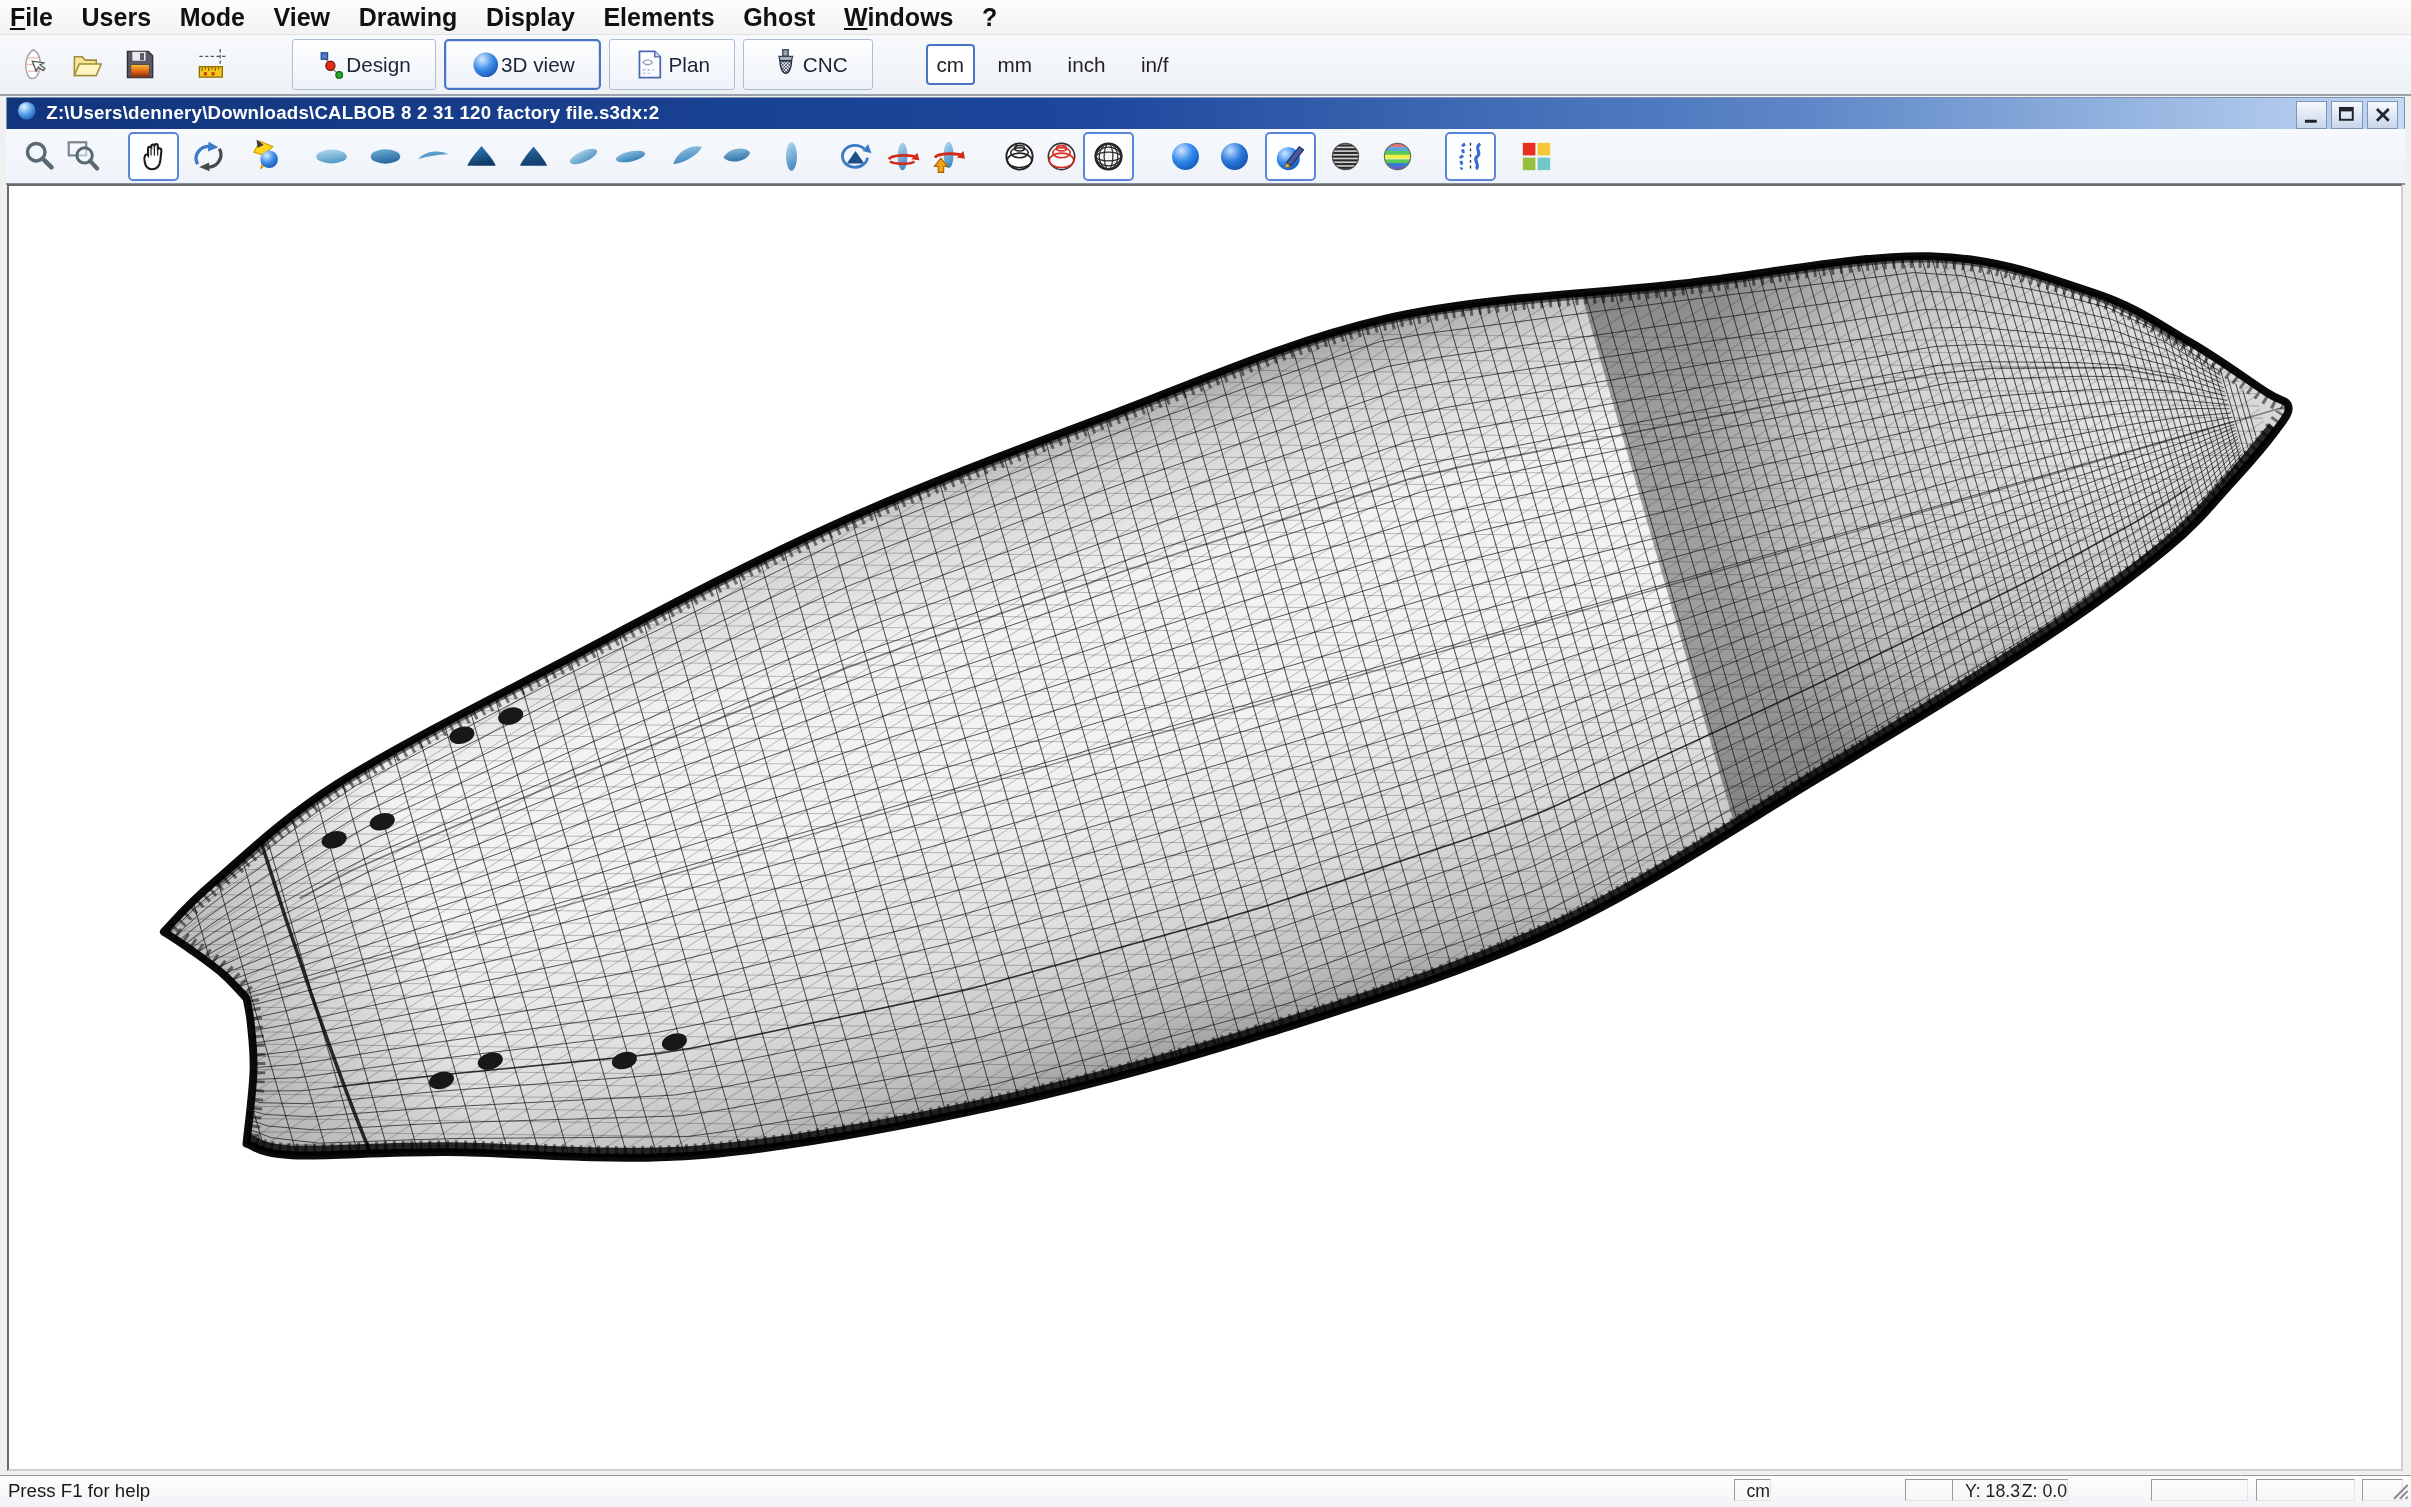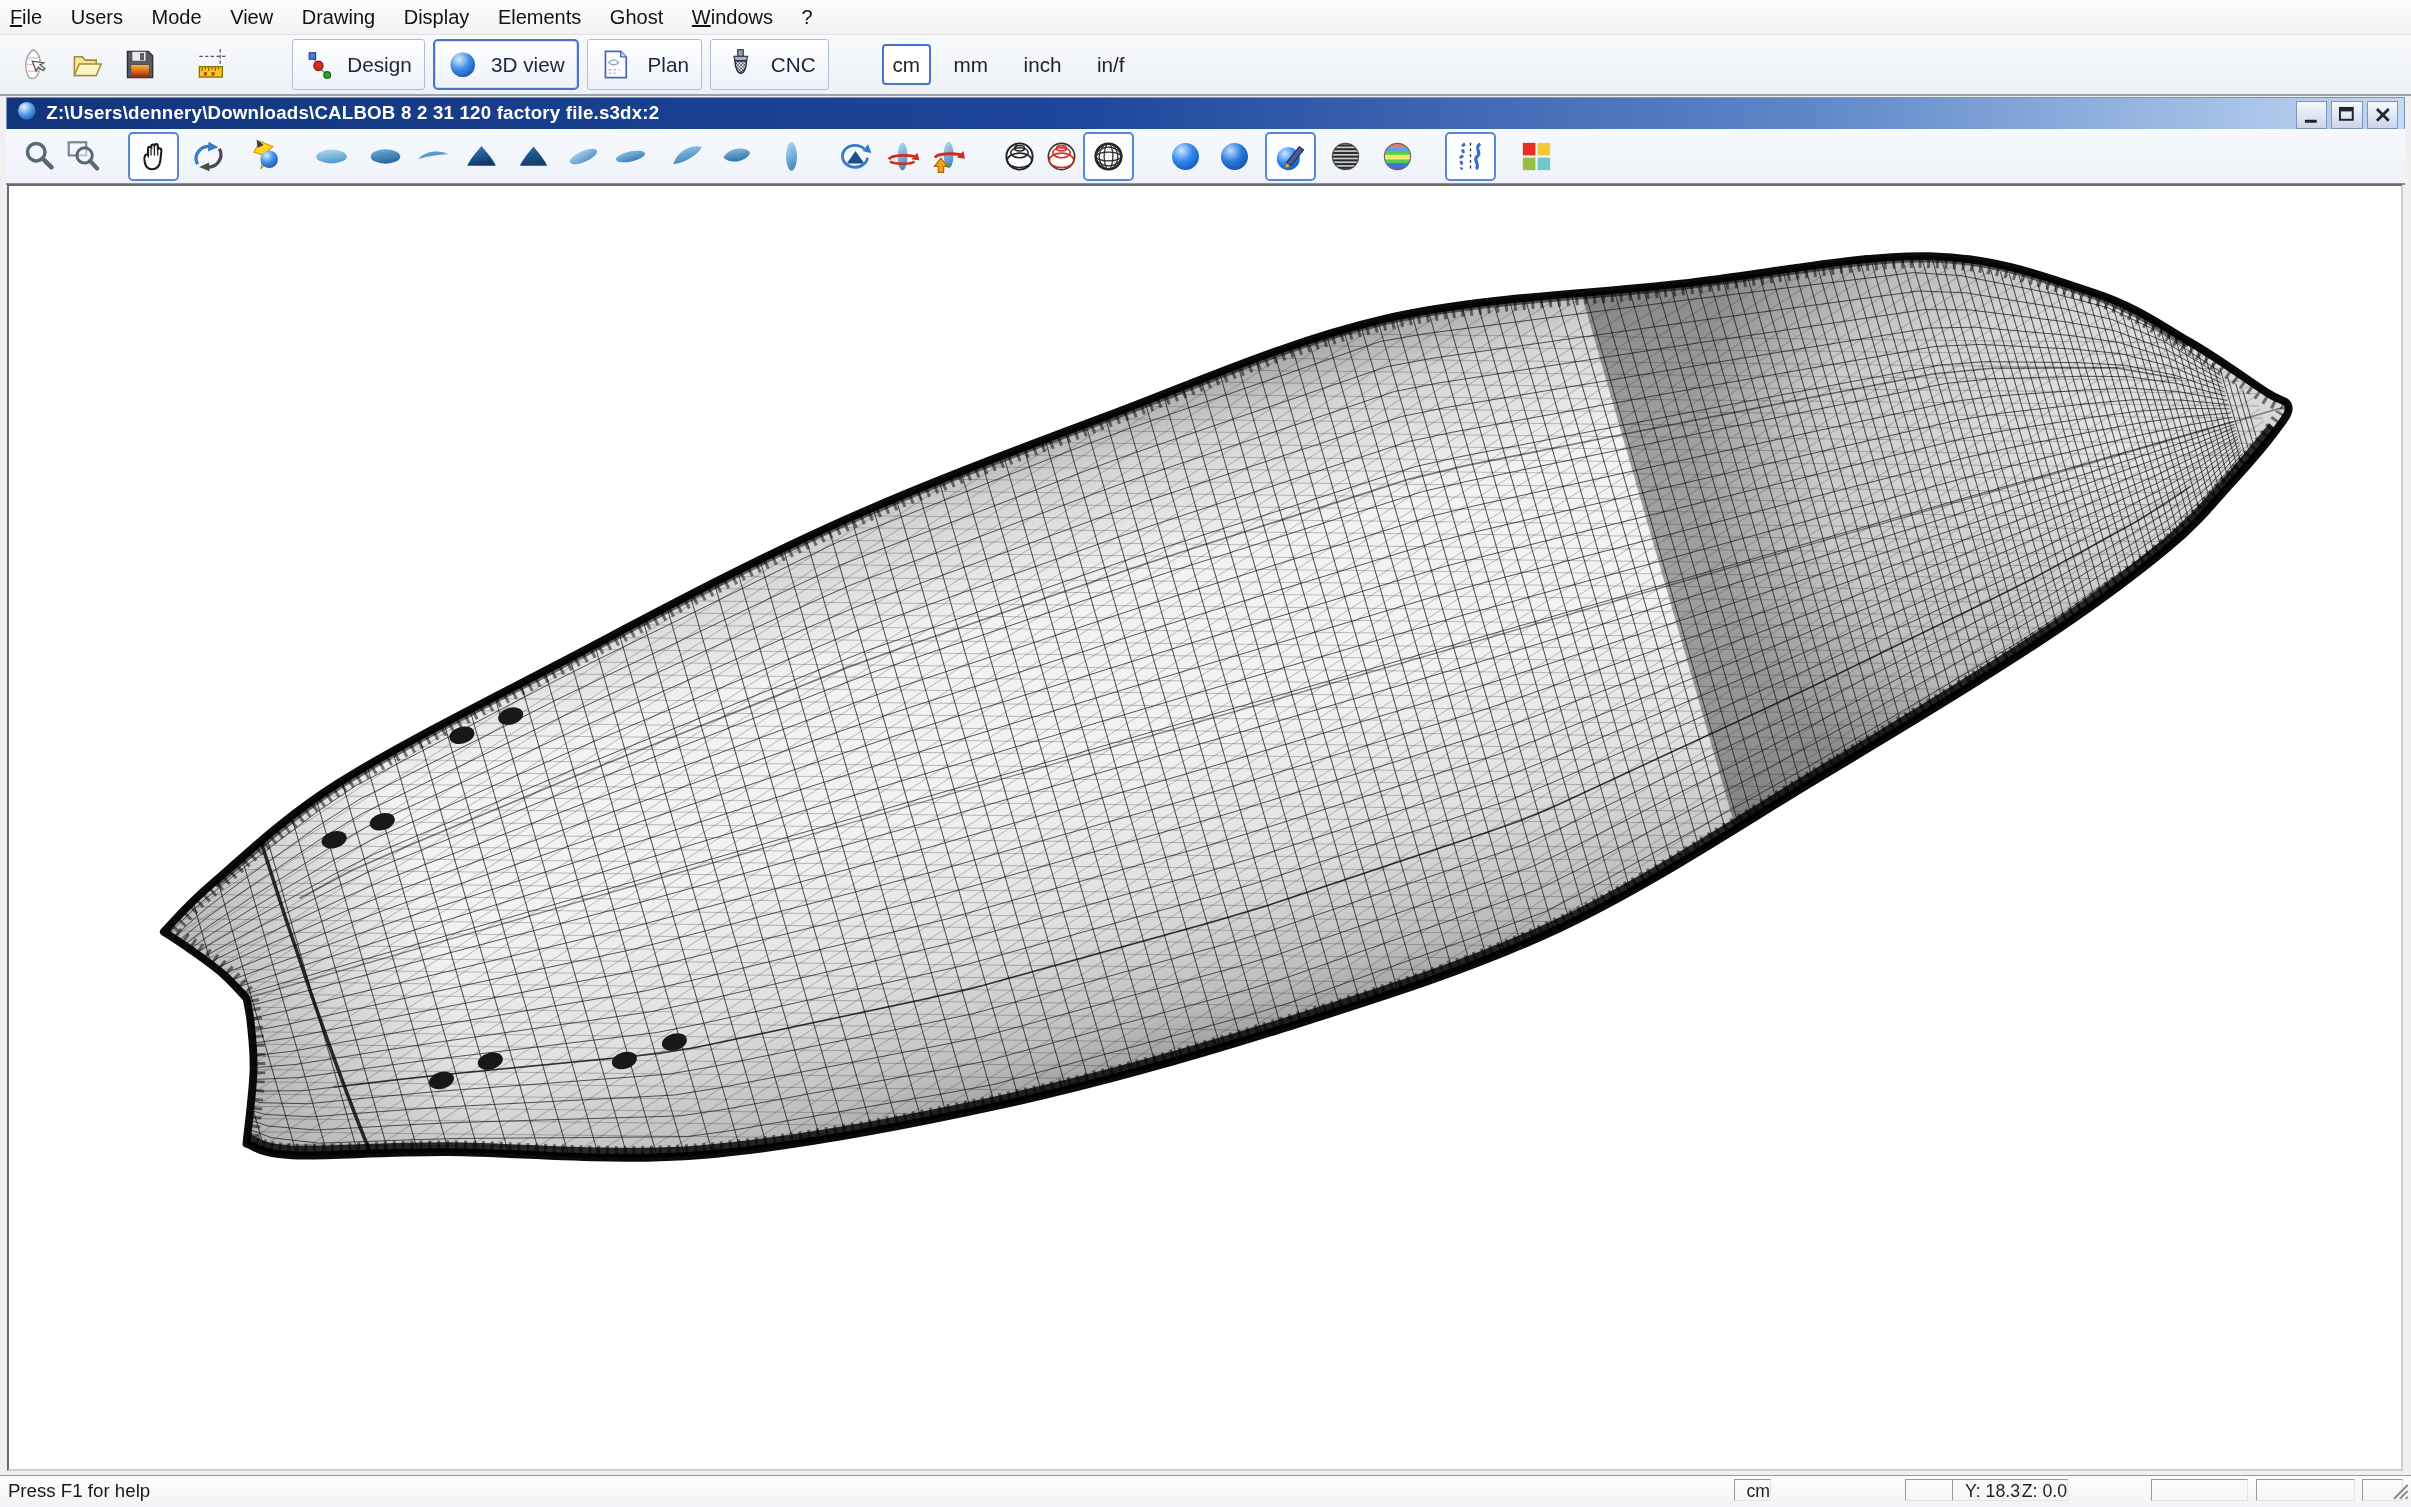--- a/index.html
+++ b/index.html
@@ -2,29 +2,29 @@
 <html><head>
 <meta charset="utf-8">
 <style>
   html,body{margin:0;padding:0;background:#888;}
   .app{position:relative;width:2411px;height:1507px;background:#f0f0f0;overflow:hidden;
        font-family:"Liberation Sans",sans-serif;-webkit-font-smoothing:antialiased;}
 
   
   .menubar{position:absolute;top:0;left:0;right:0;height:34px;background:linear-gradient(#fdfdfd,#f3f3f3);
            border-bottom:1px solid #e2e2e2;display:flex;align-items:center;padding-left:9.9px;}
-  .menu-item{font-size:20px;color:#111;margin-right:28.6px;white-space:nowrap;cursor:default;}
+  .menu-item{font-size:25px;color:#111;margin-right:28.6px;white-space:nowrap;cursor:default;font-weight:bold;}
   .menu-item u{text-decoration:underline;}
 
   
   .toolbar1{position:absolute;top:35px;left:0;right:0;height:59px;background:linear-gradient(#f8fafc,#eef1f5);
             border-bottom:2px solid #9aa2ac;display:flex;align-items:center;padding-left:13.8px;}
   .tbicon{width:41px;height:43px;display:inline-flex;align-items:center;justify-content:center;margin-right:11.8px;border-radius:3px;}
   .tbicon.mlx{margin-left:19.7px;}
-  .mode-btn{height:51px;display:inline-flex;align-items:center;gap:13px;padding:0 12px;margin-right:7.9px;
+  .mode-btn{height:51px;display:inline-flex;align-items:center;gap:0;padding:0 24px;margin-right:7.9px;
             background:linear-gradient(#ffffff,#eef2f9);border:1px solid #aebdd6;border-radius:3px;
             font-size:20.7px;color:#1c2436;font-family:"Liberation Sans",sans-serif;cursor:default;}
   .mode-btn.sel{border:2px solid #4a74c8;box-shadow:inset 0 0 0 1px #cdddf5;border-radius:4.9px;}
   .mode-btn.first{margin-left:47px;}
   .units{display:flex;align-items:center;margin-left:45px;}
   .unit{font-size:20.7px;color:#222;margin-right:17.7px;padding:6.9px 8.9px;cursor:default;}
   .unit.sel{border:2px solid #4a74c8;border-radius:3.9px;background:#fff;margin-right:13.8px;}
 
   
   .titlebar{position:absolute;top:97px;left:5.9px;right:5.9px;height:32.5px;

